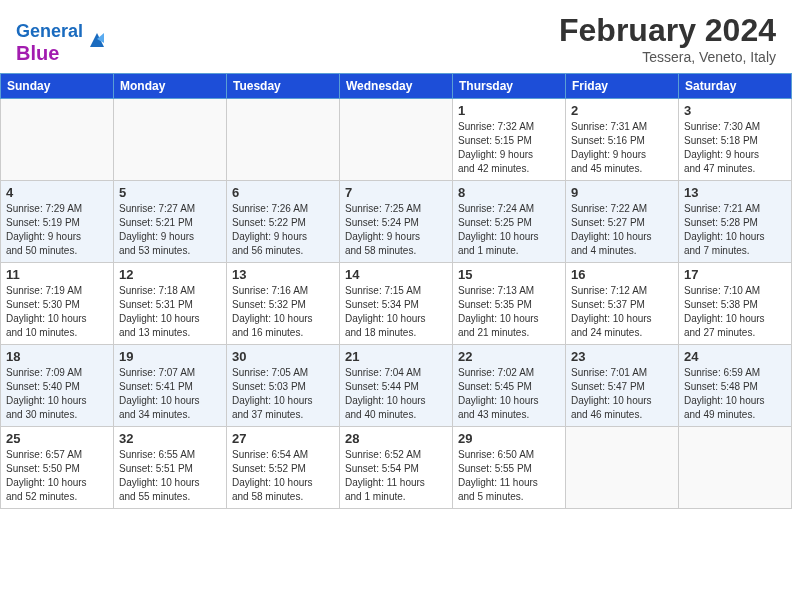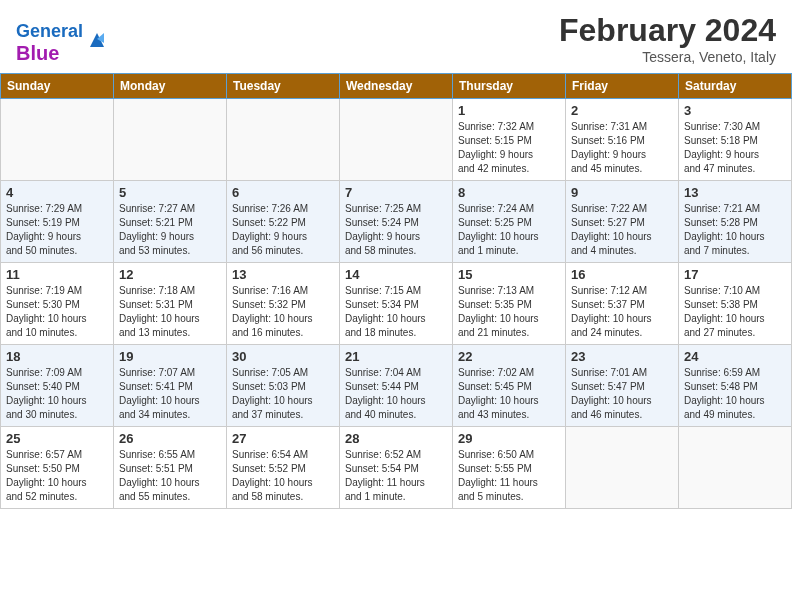--- a/index.html
+++ b/index.html
@@ -5,21 +5,21 @@
     * { box-sizing: border-box; margin: 0; padding: 0; }
     body { font-family: Arial, sans-serif; background: #fff; width: 792px; height: 612px; overflow: hidden; }
     
     .header { display: flex; justify-content: space-between; align-items: flex-end; padding: 12px 16px 8px 16px; }
     .logo { display: flex; align-items: center; }
     .title-area { text-align: right; }
     .month-title { font-size: 32px; font-weight: bold; color: #333; }
     .subtitle { font-size: 14px; color: #555; }
     
     .calendar { width: 100%; border-collapse: collapse; }
-    .calendar th { background: #a16207; color: #fff; text-align: left; padding: 5px 6px; font-size: 12px; font-weight: bold; border: 1px solid #5a9fd4; }
+    .calendar th { background: #1d4ed8; color: #fff; text-align: left; padding: 5px 6px; font-size: 12px; font-weight: bold; border: 1px solid #5a9fd4; }
     .calendar td { border: 1px solid #ccc; vertical-align: top; padding: 4px 5px; font-size: 10px; color: #333; width: 113px; background: #fff; }
     .calendar td.empty { background: #f9f9f9; }
     .day-num { font-size: 13px; font-weight: bold; color: #333; display: block; margin-bottom: 2px; }
     .day-info { font-size: 10px; line-height: 1.4; color: #333; }
     .row-even td { background: #eef4fb; }
   </style>
 </head>
 <body>
 
 <div>
@@ -235,21 +235,21 @@
         </tr>
         <tr>
           <td>
             <span class="day-num">25</span>
             <div class="day-info" style="white-space: pre-line;">Sunrise: 6:57 AM
 Sunset: 5:50 PM
 Daylight: 10 hours
 and 52 minutes.</div>
           </td>
           <td>
-            <span class="day-num">26</span>
+            <span class="day-num">32</span>
             <div class="day-info" style="white-space: pre-line;">Sunrise: 6:55 AM
 Sunset: 5:51 PM
 Daylight: 10 hours
 and 55 minutes.</div>
           </td>
           <td>
             <span class="day-num">27</span>
             <div class="day-info" style="white-space: pre-line;">Sunrise: 6:54 AM
 Sunset: 5:52 PM
 Daylight: 10 hours

